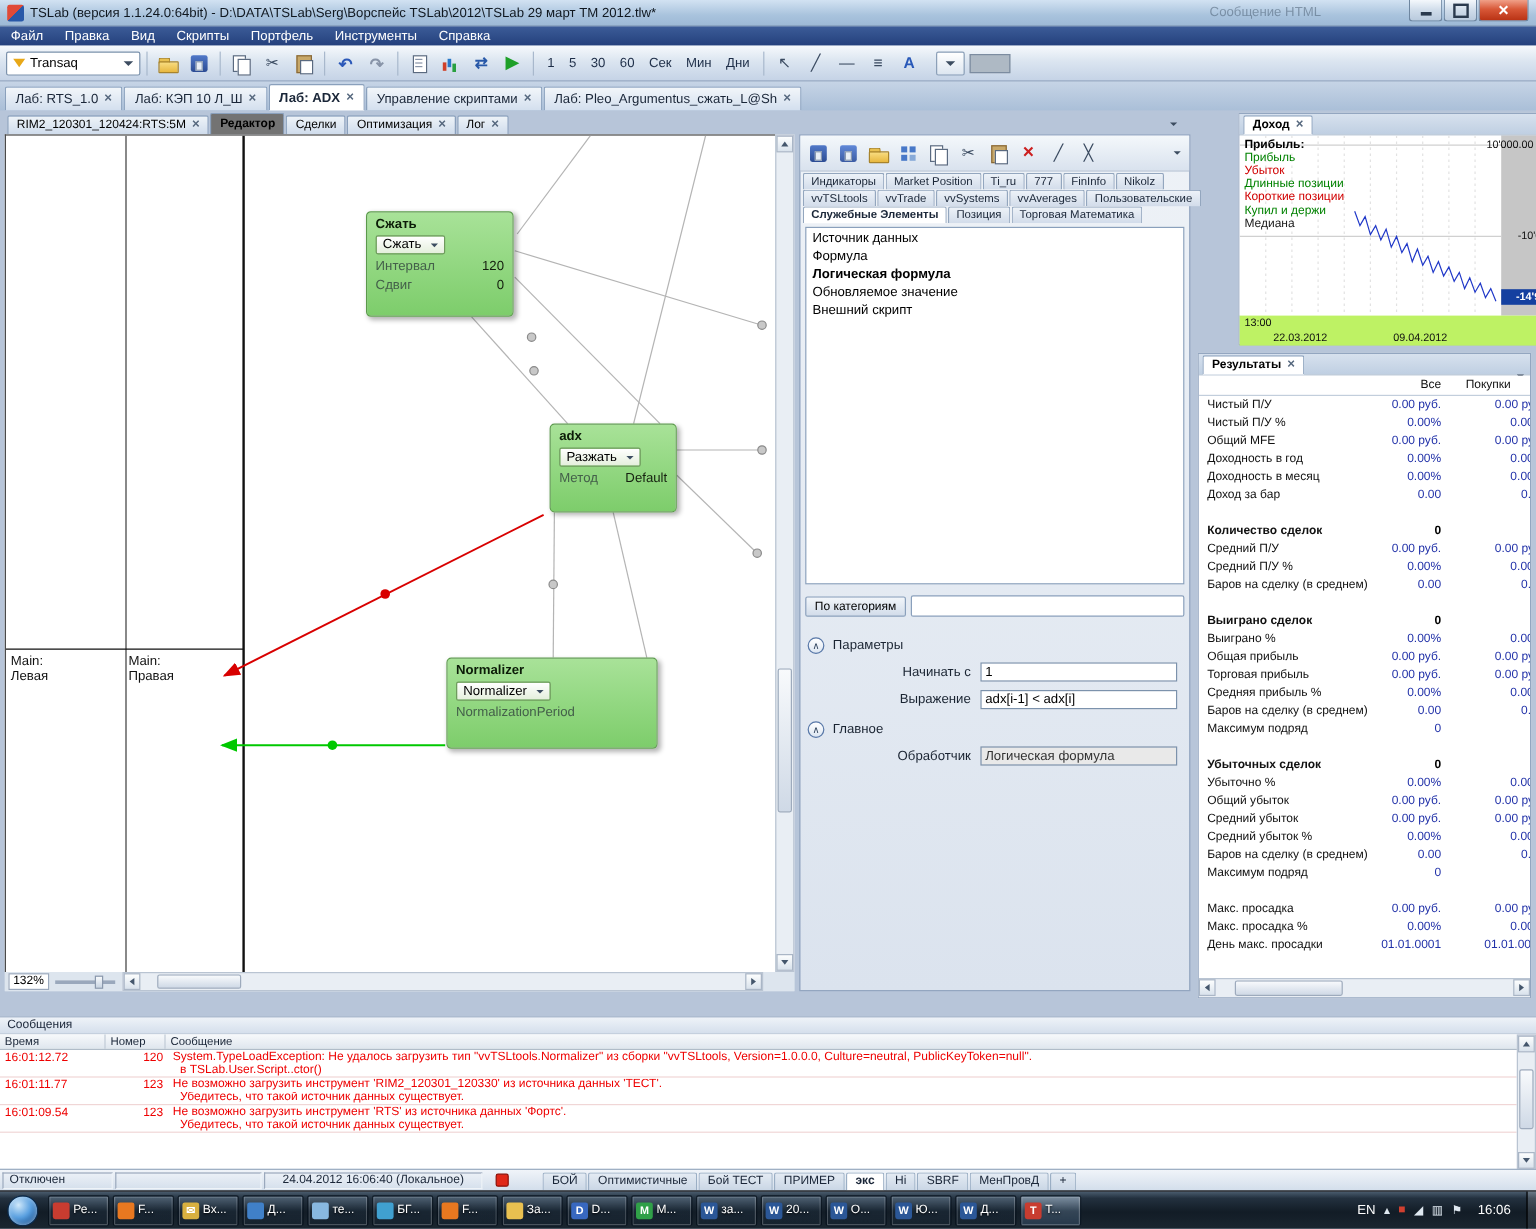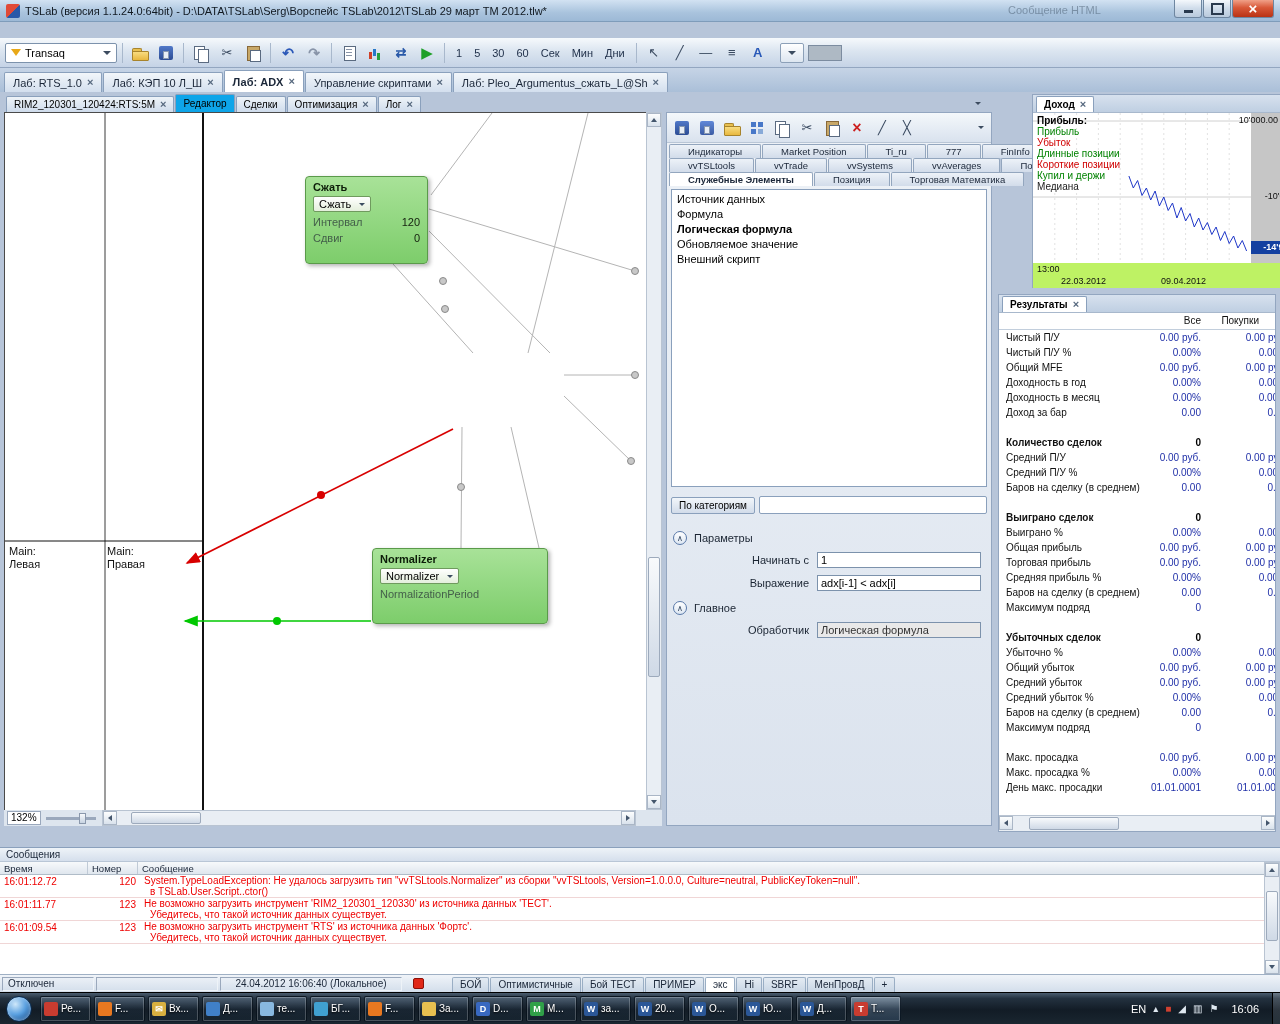--- a/index.html
+++ b/index.html
@@ -62,21 +62,21 @@
   
   #maintabs{position:absolute;left:0;top:68px;width:1280px;height:24px;background:linear-gradient(#c6d4e6,#aabfd8);display:flex;align-items:flex-end;padding:0 4px;gap:1px}
   .mtab{display:flex;align-items:center;gap:5px;height:20px;padding:0 8px;font-size:11px;background:linear-gradient(#f2f6fa,#d3dfee);border:1px solid #8aa0bc;border-bottom:none;border-radius:2px 2px 0 0;color:#1a2638;white-space:nowrap}
   .mtab.active{background:#fff;font-weight:bold;height:22px}
   .tab-x{color:#56687e;font-size:11px;font-weight:bold;line-height:1}
 
   
   #labarea{position:absolute;left:4px;top:92px;width:988px;height:736px}
   #doctabs{position:absolute;left:0;top:0;width:988px;height:20px;display:flex;align-items:flex-end;gap:1px;padding:0 2px}
   .dtab{display:flex;align-items:center;gap:5px;height:16px;padding:0 7px;font-size:10px;background:linear-gradient(#eef3f8,#cfdcec);border:1px solid #8aa0bc;border-bottom:none;border-radius:2px 2px 0 0;white-space:nowrap}
-  .dtab.active{background:#0ea5e9;font-weight:normal;height:18px}
+  .dtab.active{background:#737373;font-weight:bold;height:18px}
   .tabs-overflow{position:absolute;right:6px;top:5px;width:16px;height:12px;display:flex;align-items:center;justify-content:center}
   #canvaswrap{position:absolute;left:0;top:20px;width:658px;height:714px;background:#dde5ee}
   #canvas{position:absolute;left:0;top:0;width:642px;height:698px;background:#fff;border-left:1px solid #4a4a4a;border-top:1px solid #4a4a4a;overflow:hidden}
   #canvas svg{position:absolute;left:0;top:0}
   .pane-label{position:absolute;font-size:11px;color:#111;line-height:13px}
   .node{position:absolute;background:linear-gradient(#a8e298,#7dcd6b);border:1px solid #5a9a4a;border-radius:4px;box-shadow:2px 2px 4px rgba(0,0,0,.3);font-size:11px;padding:4px 7px;overflow:hidden}
   .node-title{font-weight:bold;margin-bottom:3px;color:#0c1c08}
   .node-select{background:linear-gradient(#fff,#e4efdc);border:1px solid #6f9a5e;border-radius:2px;height:16px;display:inline-flex;align-items:center;padding:0 5px;gap:8px;font-size:11px}
   .node-row{display:flex;justify-content:space-between;color:#44604a;margin-top:4px}
   .node-row .val{color:#15200f}
@@ -99,21 +99,21 @@
   .zoom-thumb{position:absolute;left:33px;top:-4px;width:7px;height:11px;background:linear-gradient(#f8fafc,#c8d4e2);border:1px solid #8a98ac}
   #hscroll{position:relative;width:534px;height:16px;display:flex;background:#e9eef4;border:1px solid #b9c4d2}
   #hscroll .sb-thumb{top:0;bottom:0;margin:1px 0;left:14px;width:70px}
 
   
   #middlepanel{position:absolute;left:662px;top:20px;width:326px;height:714px;background:linear-gradient(#eef2f7,#dbe3ee);border:1px solid #93a6c0}
   #palette-toolbar{position:absolute;left:0;top:0;width:324px;height:30px;display:flex;align-items:center;padding:0 3px;gap:1px;background:linear-gradient(#f4f8fb,#d9e2ee);border-bottom:1px solid #b9c6d6}
   .mini-dd{margin-left:auto;width:14px;display:flex;justify-content:center}
   #palette-tabs{position:absolute;left:0;top:31px;width:324px}
   .ptab-row{display:flex;height:14px;padding:0 2px;gap:1px}
-  .ptab{font-size:9.5px;padding:0 18px;display:flex;align-items:center;background:linear-gradient(#edf2f8,#d2dcea);border:1px solid #93a6be;border-bottom:none;border-radius:2px 2px 0 0;white-space:nowrap;color:#1a2638}
+  .ptab{font-size:9.5px;padding:0 6px;display:flex;align-items:center;background:linear-gradient(#edf2f8,#d2dcea);border:1px solid #93a6be;border-bottom:none;border-radius:2px 2px 0 0;white-space:nowrap;color:#1a2638}
   .ptab.active{background:#fff;font-weight:bold}
   #palette-list{position:absolute;left:4px;top:76px;width:316px;height:298px;background:#fff;border:1px solid #8aa0bc;font-size:11px;padding:2px 0;overflow:hidden}
   .plist-item{padding:1px 5px;line-height:13px;white-space:nowrap}
   .plist-item.selected{font-weight:bold}
   #category-bar{position:absolute;left:4px;top:380px;width:316px;height:24px;display:flex;align-items:center;gap:4px}
   .cat-btn{font-size:10px;padding:2px 7px;background:linear-gradient(#f2f6fa,#d2dcea);border:1px solid #8aa0bc;border-radius:2px;white-space:nowrap}
   .cat-search{flex:1;height:18px;background:#fff;border:1px solid #8aa0bc;border-radius:2px}
   #props{position:absolute;left:0;top:408px;width:324px;height:305px}
   .prop-expander{display:flex;align-items:center;gap:7px;margin:10px 0 2px 6px}
   .exp-circle{width:14px;height:14px;border:1px solid #5878a8;border-radius:50%;background:linear-gradient(#fff,#dce6f2);display:flex;align-items:center;justify-content:center;font-size:8px;color:#2a3e58}
@@ -179,21 +179,21 @@
 
   
   #statusbar{position:absolute;left:0;top:974px;width:1280px;height:18px;background:linear-gradient(#f0f4f9,#d3deeb);border-top:1px solid #9fb0c4;font-size:10px;display:flex;align-items:center}
   .sb-cell{height:14px;margin:0 1px;border:1px solid;border-color:#9aa8bc #eef3f8 #eef3f8 #9aa8bc;padding:0 5px;line-height:12px;color:#1a2638;white-space:nowrap;overflow:hidden}
   .sb-cell.c1{width:92px;margin-left:2px}
   .sb-cell.c2{width:122px}
   .sb-cell.c3{width:182px;text-align:center}
   .rec-indicator{width:11px;height:11px;background:#e02818;border:1px solid #8c1008;border-radius:2px;margin-left:10px;flex:none}
   #workspace-tabs{display:flex;align-items:flex-end;height:100%;margin-left:28px;gap:1px}
   .stab{font-size:10px;padding:1px 7px;height:15px;background:linear-gradient(#e4ebf3,#c9d6e5);border:1px solid #9aaec4;border-bottom:none;border-radius:2px 2px 0 0;line-height:12px;white-space:nowrap;color:#1a2638}
-  .stab.active{background:#fff;font-weight:normal}
+  .stab.active{background:#fff;font-weight:bold}
 
   
   #taskbar{position:absolute;left:0;top:992px;width:1280px;height:32px;background:linear-gradient(#4a5c6e,#23313f 18%,#121c26 55%,#1a2630);border-top:1px solid #000;display:flex;align-items:center}
   .start-orb{width:26px;height:26px;border-radius:50%;margin:0 8px 0 6px;background:radial-gradient(circle at 35% 30%,#cfe8fa,#5aa0e0 45%,#1c5898 80%,#0c3868);border:1px solid #0a2848;box-shadow:inset 0 0 4px rgba(255,255,255,.6);flex:none}
   #taskbar-items{display:flex;gap:3px;height:26px}
   .task-item{width:51px;display:flex;align-items:center;gap:3px;padding:0 3px;background:linear-gradient(rgba(160,185,210,.35),rgba(60,85,110,.18) 50%,rgba(20,35,50,.25));border:1px solid rgba(5,15,25,.8);border-radius:2px;box-shadow:inset 0 0 0 1px rgba(255,255,255,.22);overflow:hidden;flex:none}
   .task-item.active{background:linear-gradient(rgba(200,220,240,.55),rgba(120,150,180,.35) 50%,rgba(60,90,120,.4))}
   .task-icon{width:14px;height:14px;border-radius:2px;flex:none;color:#fff;font-size:9px;font-weight:bold;display:flex;align-items:center;justify-content:center}
   .task-label{color:#fff;font-size:10px;white-space:nowrap;text-shadow:0 1px 2px #000}
   .tray{margin-left:auto;display:flex;align-items:center;gap:7px;height:100%}
@@ -211,20 +211,29 @@
     <div class="app-icon"></div>
     <span class="title-text">TSLab (версия 1.1.24.0:64bit) - D:\DATA\TSLab\Serg\Ворспейс TSLab\2012\TSLab 29 март ТМ 2012.tlw*</span>
     <span class="ghost-title">Сообщение HTML</span>
     <div class="win-controls">
       <div class="win-btn min"></div>
       <div class="win-btn max"></div>
       <div class="win-btn close"></div>
     </div>
   </div>
 
+  <div id="menubar">
+      <div class="menu-item">Файл</div>
+      <div class="menu-item">Правка</div>
+      <div class="menu-item">Вид</div>
+      <div class="menu-item">Скрипты</div>
+      <div class="menu-item">Портфель</div>
+      <div class="menu-item">Инструменты</div>
+      <div class="menu-item">Справка</div>
+    </div>
 
   <div id="toolbar">
     <div class="provider-combo">
       <span class="funnel-icon"></span>
       <span>Transaq</span>
       <span class="arr-down"></span>
     </div>
     <span class="tb-sep"></span>
     <span id="tb-icons" style="display:flex;align-items:center;gap:2px">
         <span class="tb-btn">
@@ -391,20 +400,27 @@
           <div class="node" style="left: 300px; top: 63px; width: 123px; height: 88px;"><div class="node-title">Сжать</div><div class="node-select">
               <span>Сжать</span>
               <span class="arr-down sm"></span>
             </div><div class="node-row">
               <span class="lbl">Интервал</span>
               <span class="val">120</span>
             </div><div class="node-row">
               <span class="lbl">Сдвиг</span>
               <span class="val">0</span>
             </div></div>
+          <div class="node" style="left: 453px; top: 240px; width: 106px; height: 74px;"><div class="node-title">adx</div><div class="node-select">
+              <span>Разжать</span>
+              <span class="arr-down sm"></span>
+            </div><div class="node-row">
+              <span class="lbl">Метод</span>
+              <span class="val">Default</span>
+            </div></div>
           <div class="node" style="left: 367px; top: 435px; width: 176px; height: 76px;"><div class="node-title">Normalizer</div><div class="node-select">
               <span>Normalizer</span>
               <span class="arr-down sm"></span>
             </div><div class="node-row">
               <span class="lbl">NormalizationPeriod</span>
             </div></div>
         </div>
       <div id="vscroll" class="sbar v">
         <span class="sb-btn">
             <span class="arr-up"></span>

